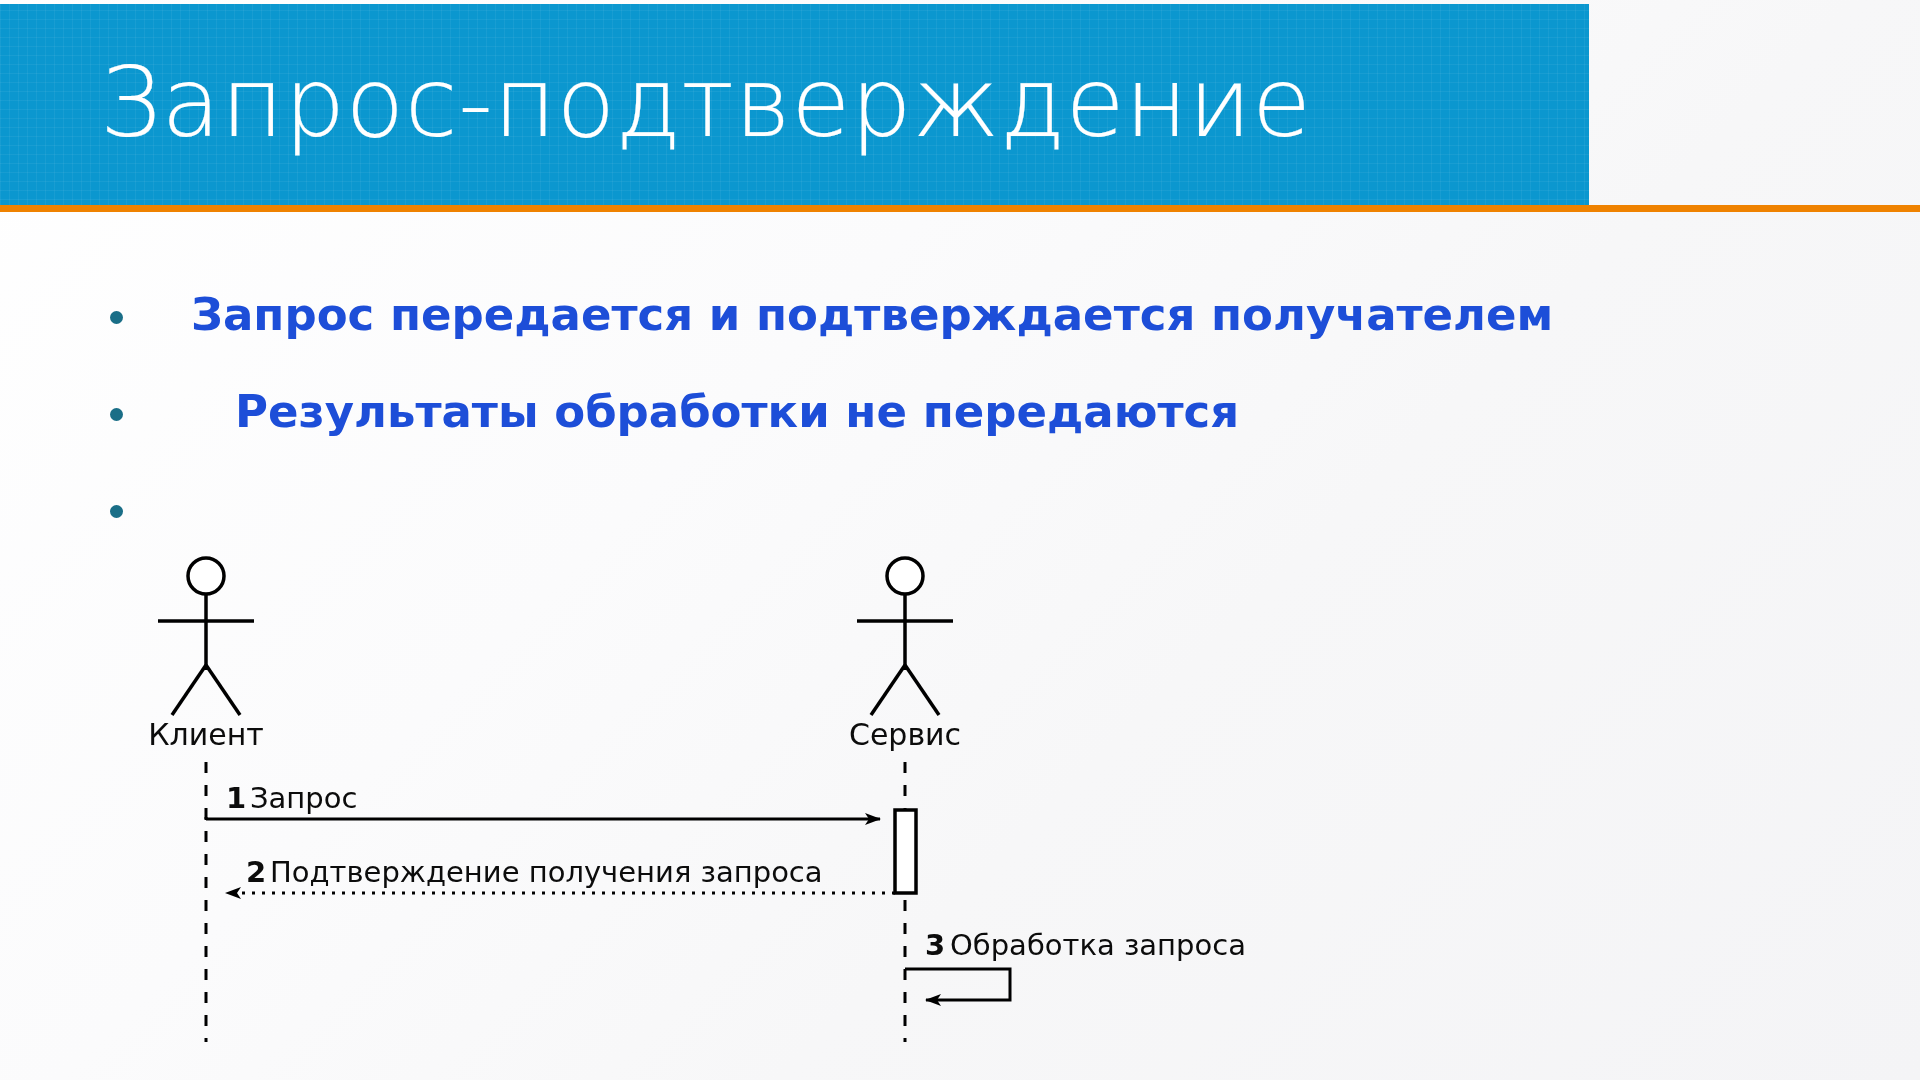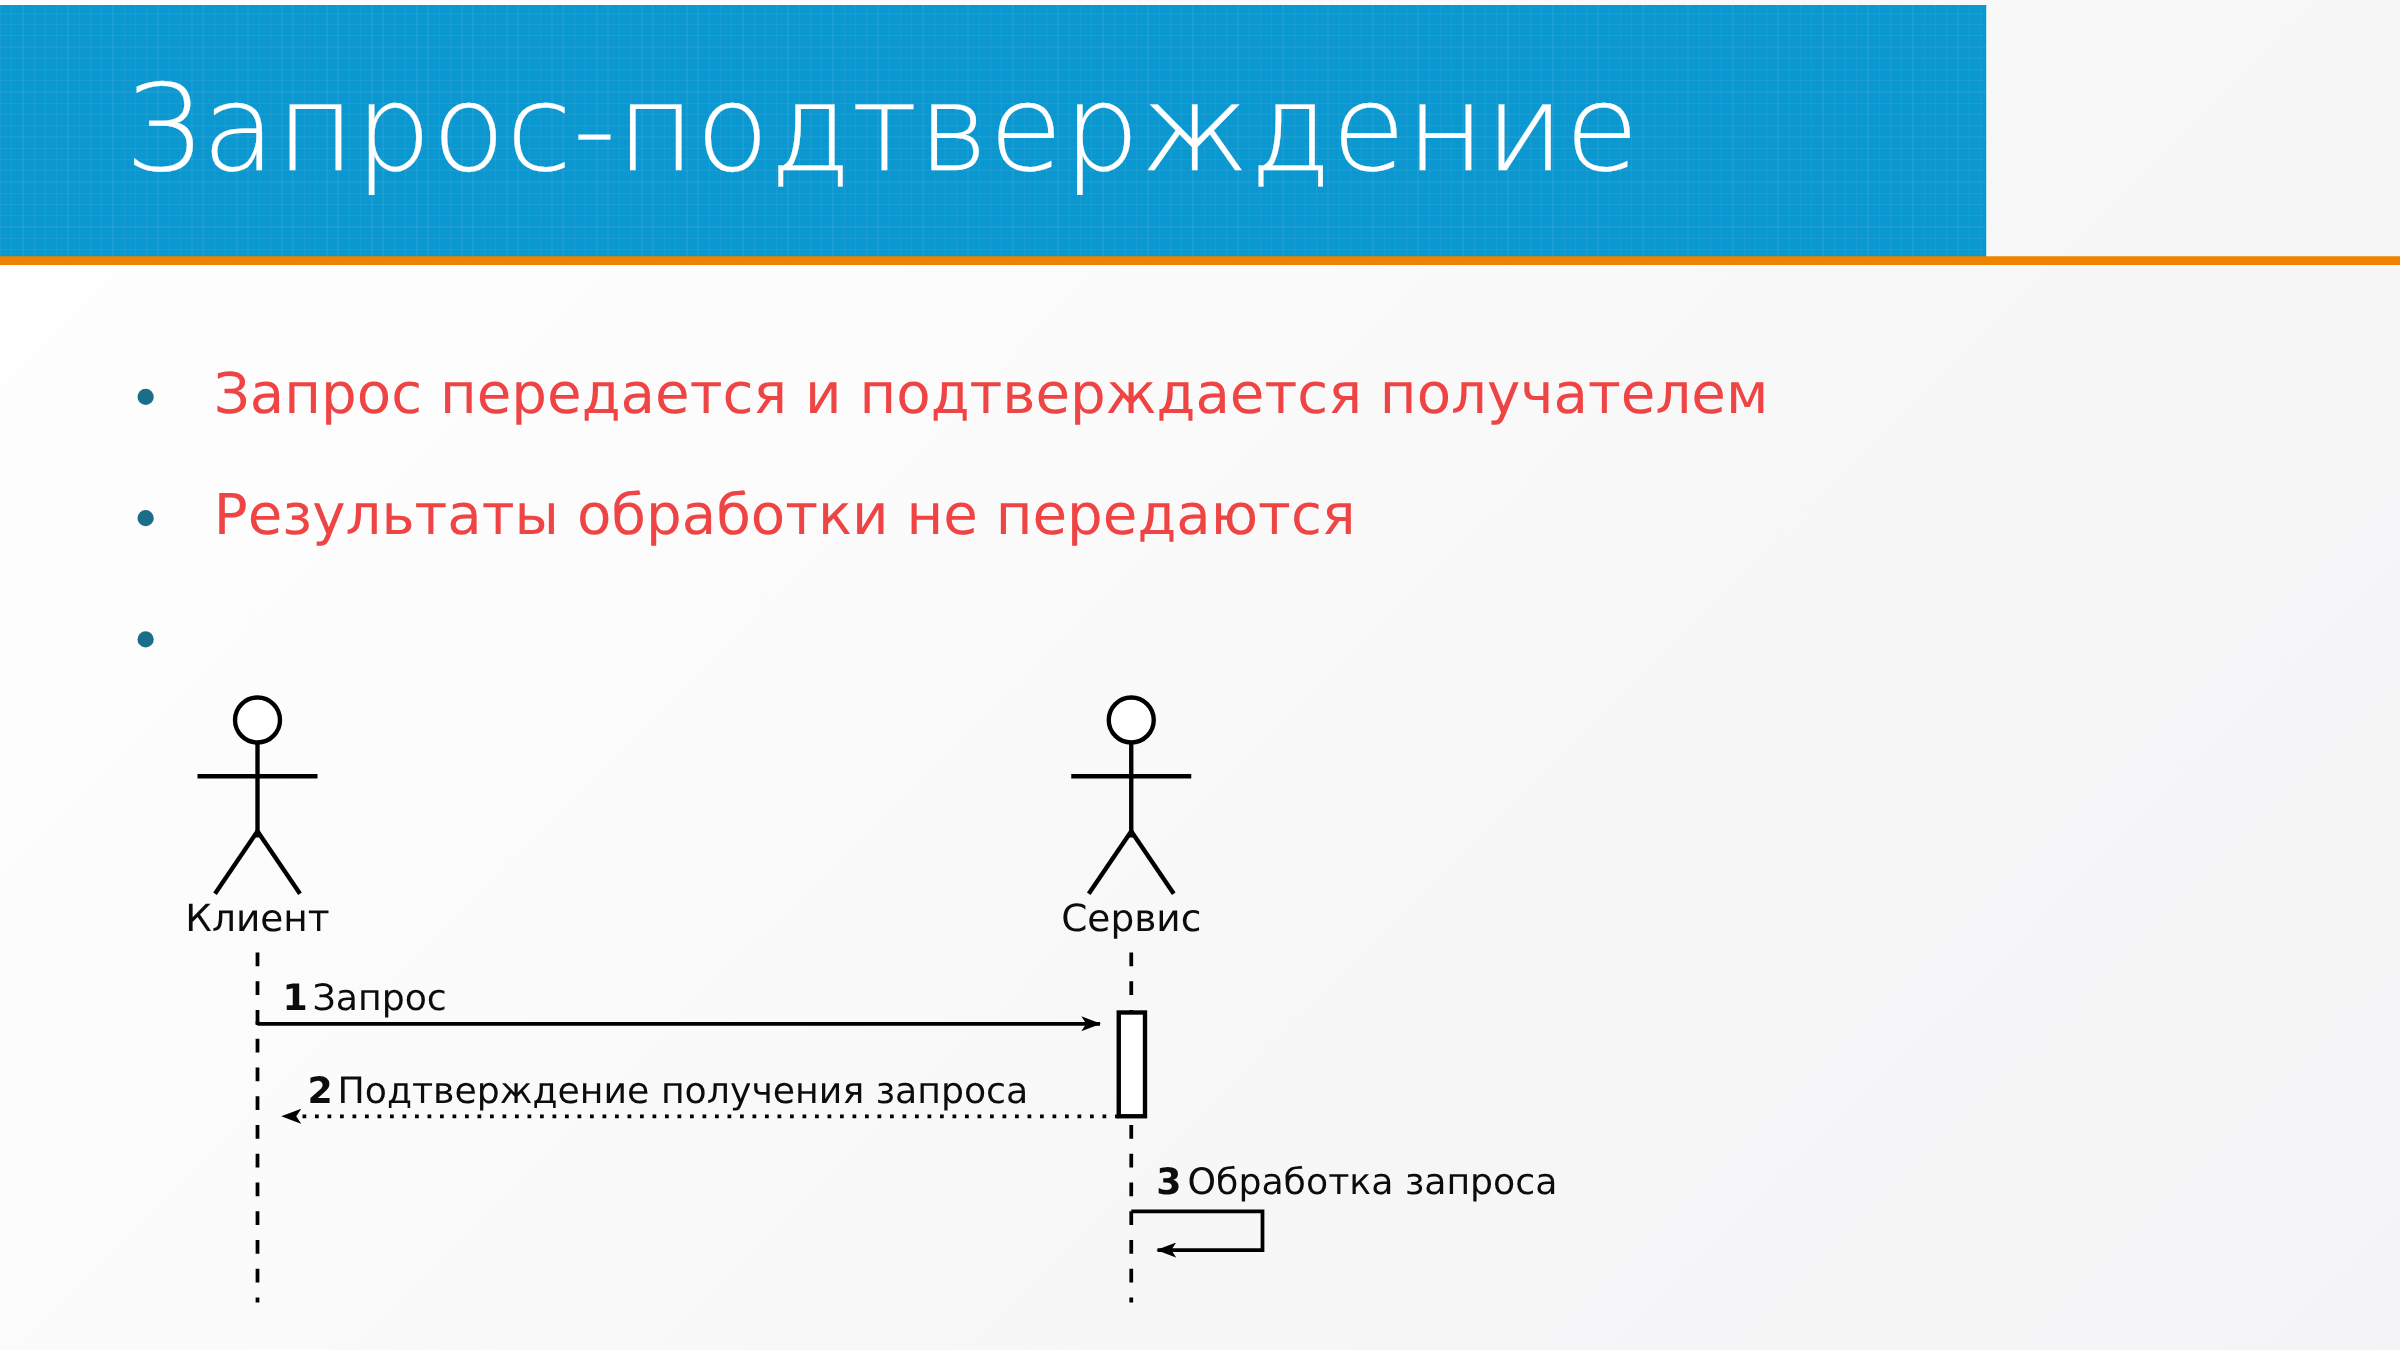--- a/index.html
+++ b/index.html
@@ -53,37 +53,37 @@
     width:1920px;
   }
   .bullet-row {
     position:absolute;
     left:110px;
     width:1700px;
     display:flex;
     align-items:flex-start;
   }
   .bullet-row.r0 { top:78px; }
-  .bullet-row.r1 { top:175px; }
+  .bullet-row.r1 { top:175px;gap:44px; }
   .bullet-row.r2 { top:272px; }
 
   .bullet-dot {
     width:13px; height:13px;
     border-radius:50%;
     background:#1a6e87;
     margin-top:21px;
     flex:0 0 auto;
   }
   .bullet-text {
-    margin-left:48px;
+    margin-left:68px;
     font-family:"DejaVu Sans", sans-serif;
     font-size:45px;
-    font-weight:400;
+    font-weight:700;
     line-height:1.12;
-    color:#ef4444;
+    color:#1d4ed8;
     white-space:nowrap;
   }
 
   
   .diagram {
     position:absolute;
     left:0; top:0;
     width:1920px; height:884px;
     pointer-events:none;
   }

